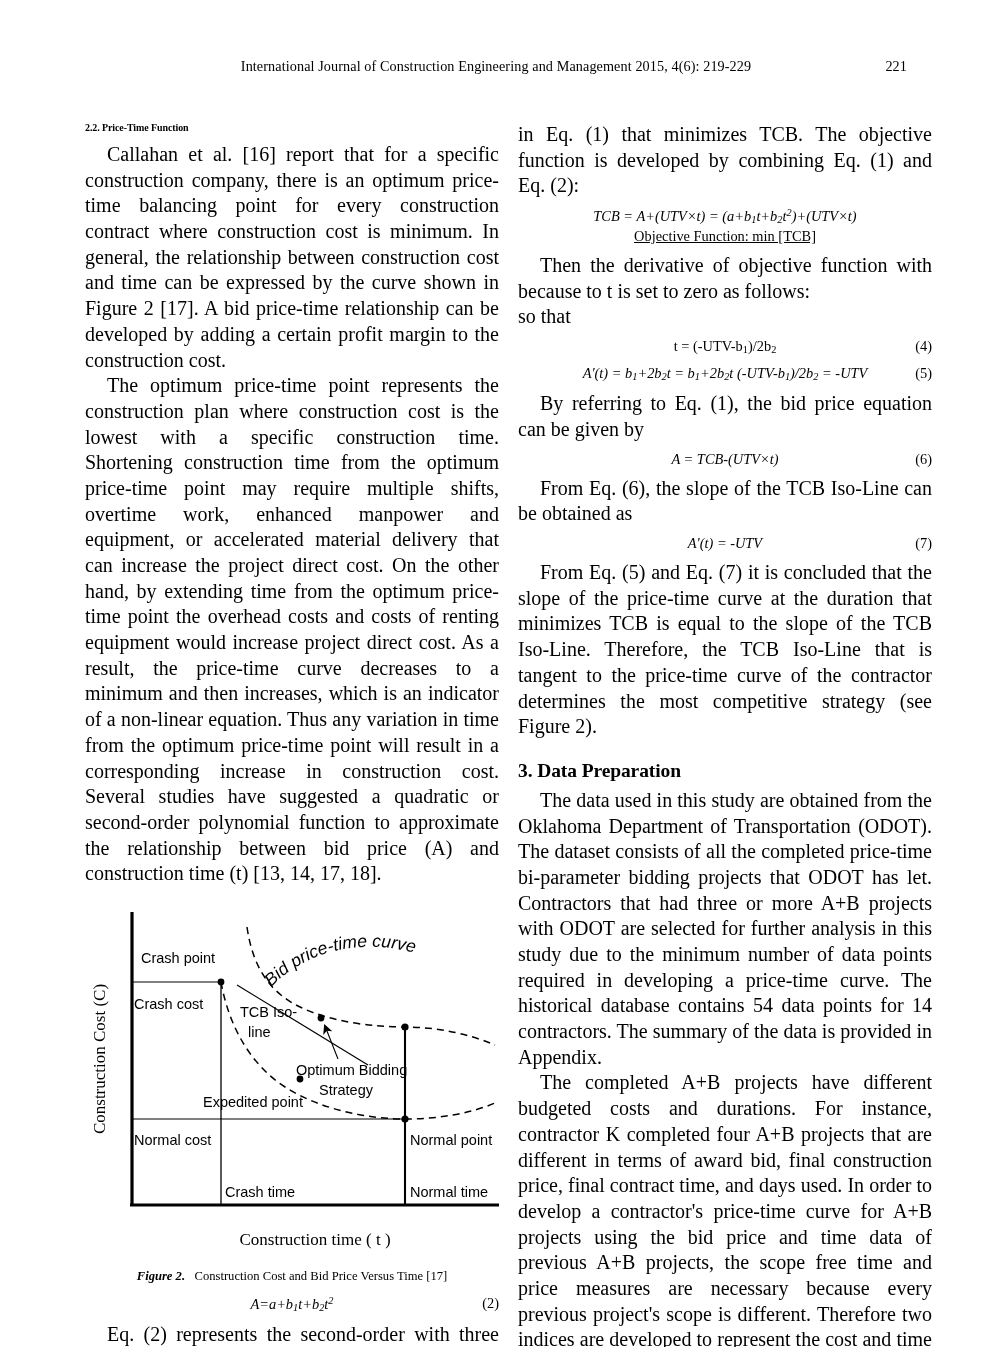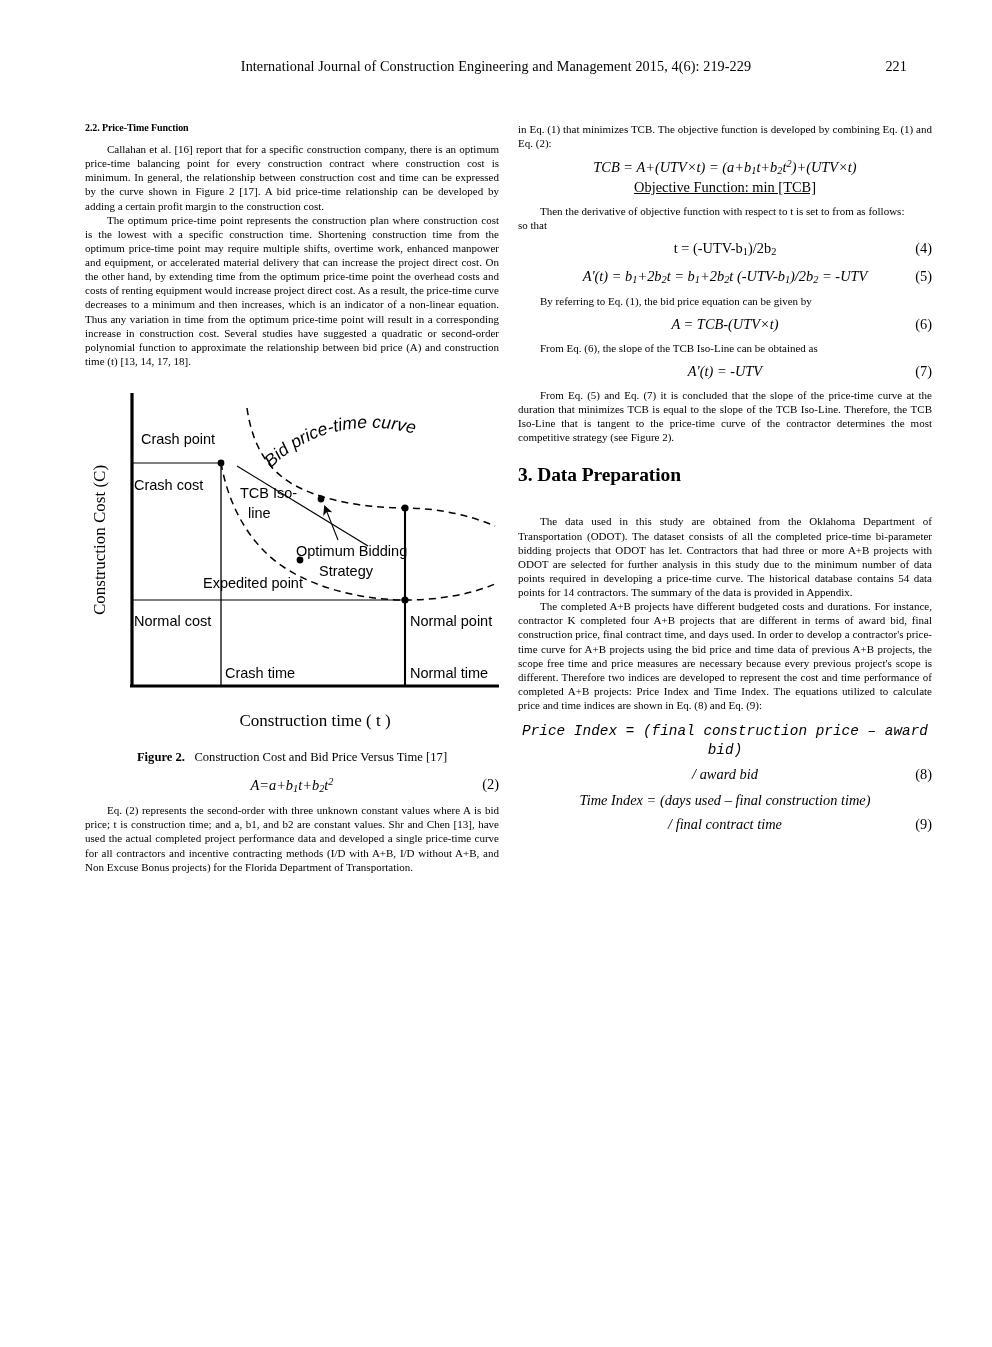--- a/index.html
+++ b/index.html
@@ -57,25 +57,25 @@
 
   h3.sec-sub {
     font-size: 10px;
     font-weight: bold;
     margin: 0 0 9px 0;
     letter-spacing: -0.1px;
   }
   h2.sec-main {
     font-size: 19.5px;
     font-weight: bold;
-    margin: 20px 0 28px 0;
+    margin: 20px 0 6px 0;
     letter-spacing: -0.1px;
   }
   p.body {
-    font-size: 11px;
+    font-size: 20px;
     line-height: 1.285;
     text-align: justify;
     text-justify: inter-word;
     margin: 0;
     text-indent: 22px;
     hyphens: none;
   }
   p.body.noindent { text-indent: 0; }
 
   
@@ -105,21 +105,21 @@
     margin: 20px 0 0 0;
     width: 414px;
     height: 355px;
   }
   .figure-caption {
     font-size: 12.6px;
     text-align: center;
     margin: 6px 0 10px 0;
     line-height: 1.3;
   }
-  .figure-caption b { font-weight: bold; }
+  .figure-caption b { font-weight: bold; font-style: italic; }
   svg.figsvg { display: block; }
 </style>
 </head>
 <body>
 
 <div class="page">
 
   <div class="runhead">
     <div class="runhead-title">International Journal of Construction Engineering and Management 2015, 4(6): 219-229</div>
     <div class="runhead-page">221</div>
@@ -209,21 +209,21 @@
 
   <div class="col col-right">
 
     <p class="body noindent">in Eq. (1) that minimizes TCB. The objective function is developed by combining Eq. (1) and Eq. (2):</p>
 
     <div class="eq">
       <span class="ital">TCB = A+(UTV×t) = (a+b<sub>1</sub>t+b<sub>2</sub>t<sup>2</sup>)+(UTV×t)</span>
       <span class="eq-line2 upright" style="font-style:normal;text-decoration:underline;">Objective Function: min [TCB]</span>
     </div>
 
-    <p class="body">Then the derivative of objective function with respect to t is set to from as follows:</p>
+    <p class="body">Then the derivative of objective function with because to t is set to zero as follows:</p>
 
 
     <p class="body noindent">so that</p>
 
     <div class="eq upright">
       <span>t = (-UTV-b<sub>1</sub>)/2b<sub>2</sub></span>
       <span class="num">(4)</span>
     </div>
 
 

